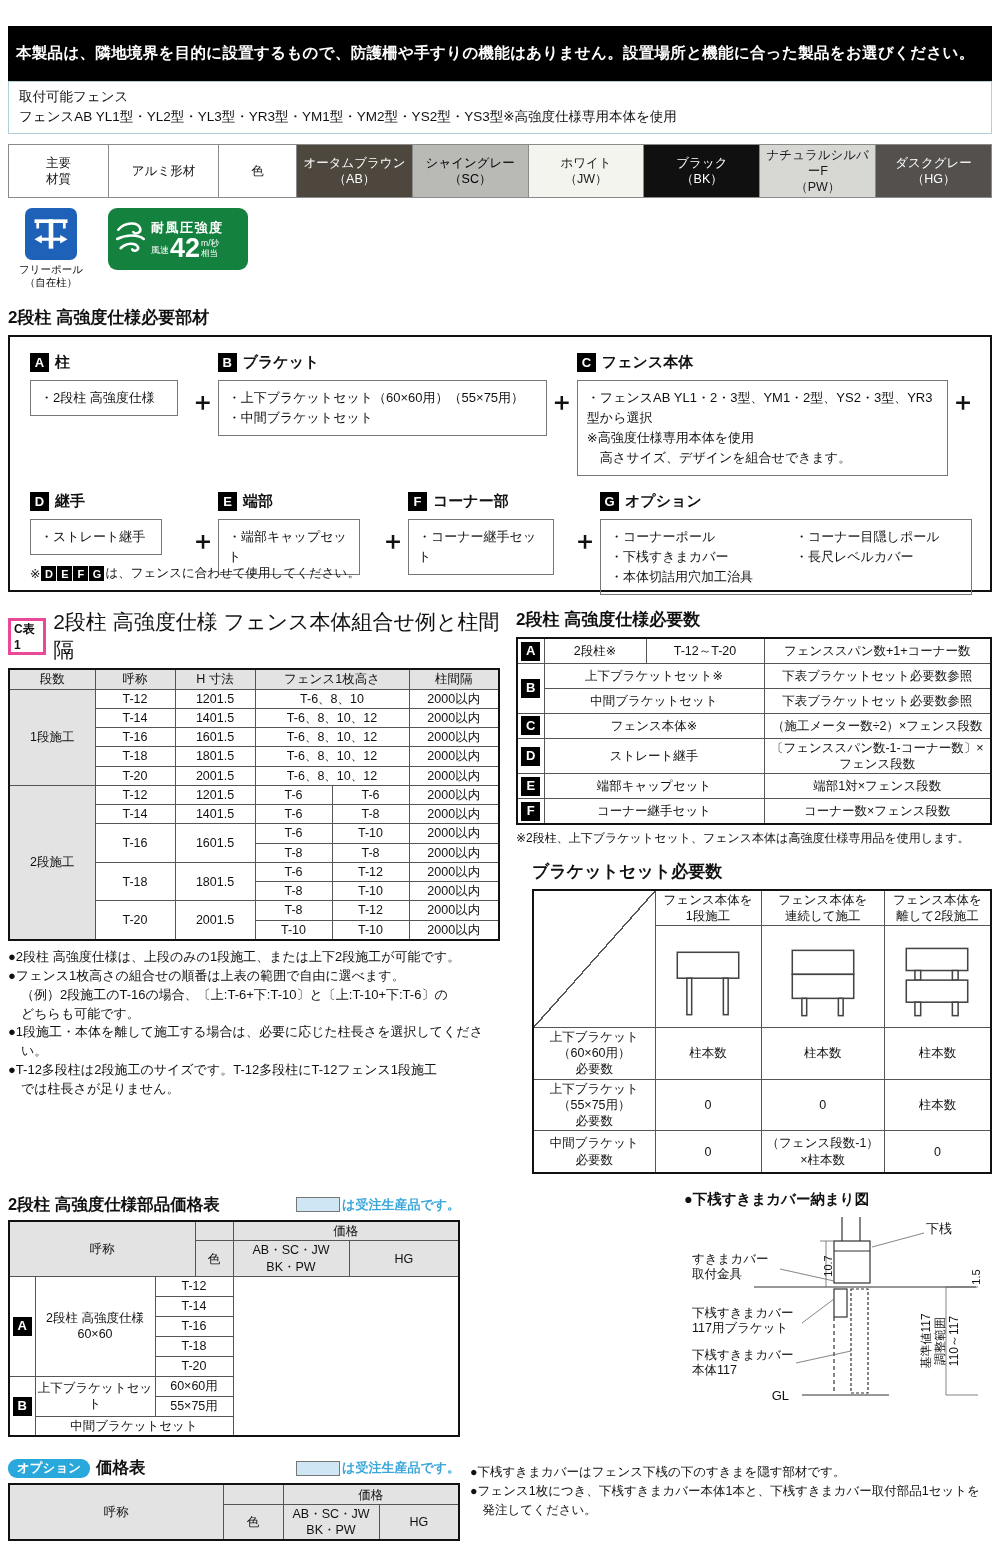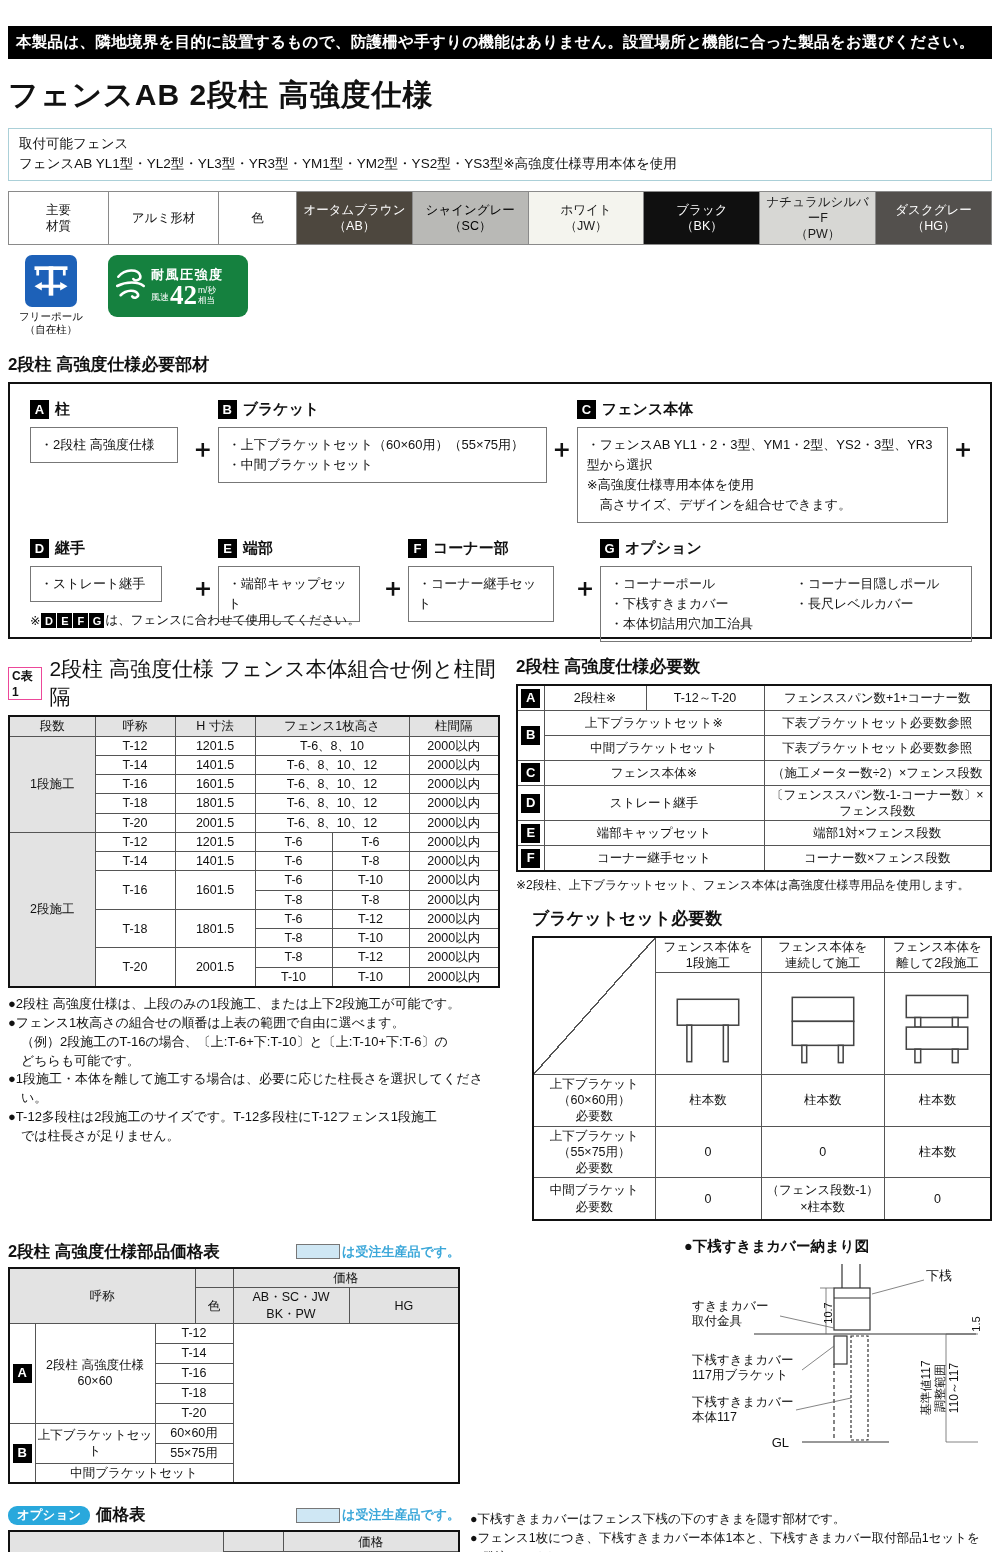--- a/index.html
+++ b/index.html
@@ -1,39 +1,39 @@
 <!DOCTYPE html>
 <html><head>
 <meta charset="utf-8">
 <style>
   * { box-sizing: border-box; }
   html,body { margin:0; padding:0; background:#fff; }
   body { width:1000px; font-family:"Liberation Sans","DejaVu Sans",sans-serif; color:#111; }
   .page { padding:26px 8px 20px; }
 
-  .notice { background:#000; color:#fff; font-weight:bold; font-size:15.5px; padding:6px 8px; letter-spacing:.3px; }
+  .notice { background:#000; color:#fff; font-weight:bold; font-size:15.5px; padding:17px 8px; letter-spacing:.3px; }
 
   .page-title { font-size:30px; font-weight:bold; letter-spacing:1px; margin:16px 0 12px; }
 
   .compat { border:1px solid #abd0d8; padding:5px 10px; font-size:13.5px; line-height:1.5; }
   .compat-row2 { display:flex; }
 
   table { border-collapse:collapse; }
   .mat-table { width:100%; table-layout:fixed; margin-top:10px; }
   .mat-table td { border:1px solid #8a8a8a; text-align:center; font-size:12.5px; height:46px; line-height:1.3; padding:2px; white-space:pre-line; }
 
   .icon-row { display:flex; align-items:flex-start; gap:14px; margin:10px 0 2px; }
   .freepole { width:86px; text-align:center; }
   .fp-icon { width:52px; height:52px; background:#1d61b8; border-radius:7px; margin:0 auto; display:flex; align-items:center; justify-content:center; }
   .fp-label { font-size:10.5px; line-height:1.25; white-space:pre-line; margin-top:3px; }
   .wind { width:140px; height:62px; background:#15813f; border-radius:9px; color:#fff; display:flex; align-items:center; padding:5px 8px; gap:5px; }
   .wind-title { font-size:13px; font-weight:bold; letter-spacing:1.5px; }
   .wind-line { display:flex; align-items:flex-end; gap:1px; }
   .wind-speed { font-size:9px; margin-bottom:3px; }
-  .wind-value { font-size:27px; font-weight:bold; line-height:.85;font-family:Liberation Serif, serif; }
+  .wind-value { font-size:27px; font-weight:bold; line-height:.85; }
   .wind-units { display:flex; flex-direction:column; font-size:8.5px; line-height:1.15; margin-bottom:1px; }
 
   .sec-title { font-size:17px; font-weight:bold; margin:16px 0 6px; }
 
   .parts-box { border:2px solid #111; padding:16px 12px 8px 20px; }
   .p-row { display:flex; align-items:flex-start; }
   .p-row2 { margin-top:16px; }
   .p-head { display:flex; align-items:center; gap:6px; margin-bottom:8px; font-size:15px; font-weight:bold; }
   .keybox { width:19px; height:19px; background:#000; color:#fff; font-size:13px; font-weight:bold; display:inline-flex; align-items:center; justify-content:center; flex:none; }
   .keybox.sm { width:15px; height:15px; font-size:11px; }
@@ -43,21 +43,21 @@
   .g-cols { display:flex; gap:8px; }
   .g-cols > div { white-space:pre-line; }
   .g-col1{width:178px;} .g-col2{width:168px;}
   .parts-note { font-size:12.5px; margin-top:-30px; display:flex; align-items:center; gap:1px; }
 
   .two-col { display:flex; gap:16px; margin-top:16px; align-items:flex-start; }
   .col-c1 { width:492px; flex:none; }
   .col-right { flex:1; min-width:0; }
 
   .c1-head { display:flex; align-items:center; gap:7px; margin-bottom:4px; }
-  .tag { border:1px solid #ec4899; font-size:12px; padding:0 3px; font-weight:bold; }
+  .tag { border:3px solid #ec4899; font-size:12px; padding:0 3px; font-weight:bold; }
   .tbl-title { font-size:21px; font-weight:normal; }
 
   .tbl { width:100%; border:2px solid #111; }
   .tbl td, .tbl th { border:1px solid #555; font-size:12.5px; font-weight:normal; text-align:center; padding:1px 2px; line-height:1.3; }
   .gray { background:#e3e3e3; }
   .c1-tbl td { height:16px; }
 
   .note-list { font-size:13px; line-height:1.45; margin-top:7px; }
   .note-item { white-space:pre-line; padding-left:1em; text-indent:-1em; }
 
@@ -94,21 +94,20 @@
   .fn-list { font-size:12.5px; line-height:1.5; }
   .fn-item { white-space:pre-line; padding-left:1em; text-indent:-1em; }
 </style>
 </head>
 <body>
 
 <div class="page">
 
   <div class="notice">本製品は、隣地境界を目的に設置するもので、防護柵や手すりの機能はありません。設置場所と機能に合った製品をお選びください。</div>
 
-  <div class="page-title">フェンスAB 2段柱 高強度仕様</div>
 
   <div class="compat">
     <div>取付可能フェンス</div>
     <div class="compat-row2">
       <span>フェンスAB YL1型・YL2型・YL3型・YR3型・YM1型・YM2型・YS2型・YS3型</span>
       <span>※高強度仕様専用本体を使用</span>
     </div>
   </div>
 
   <table class="mat-table">

